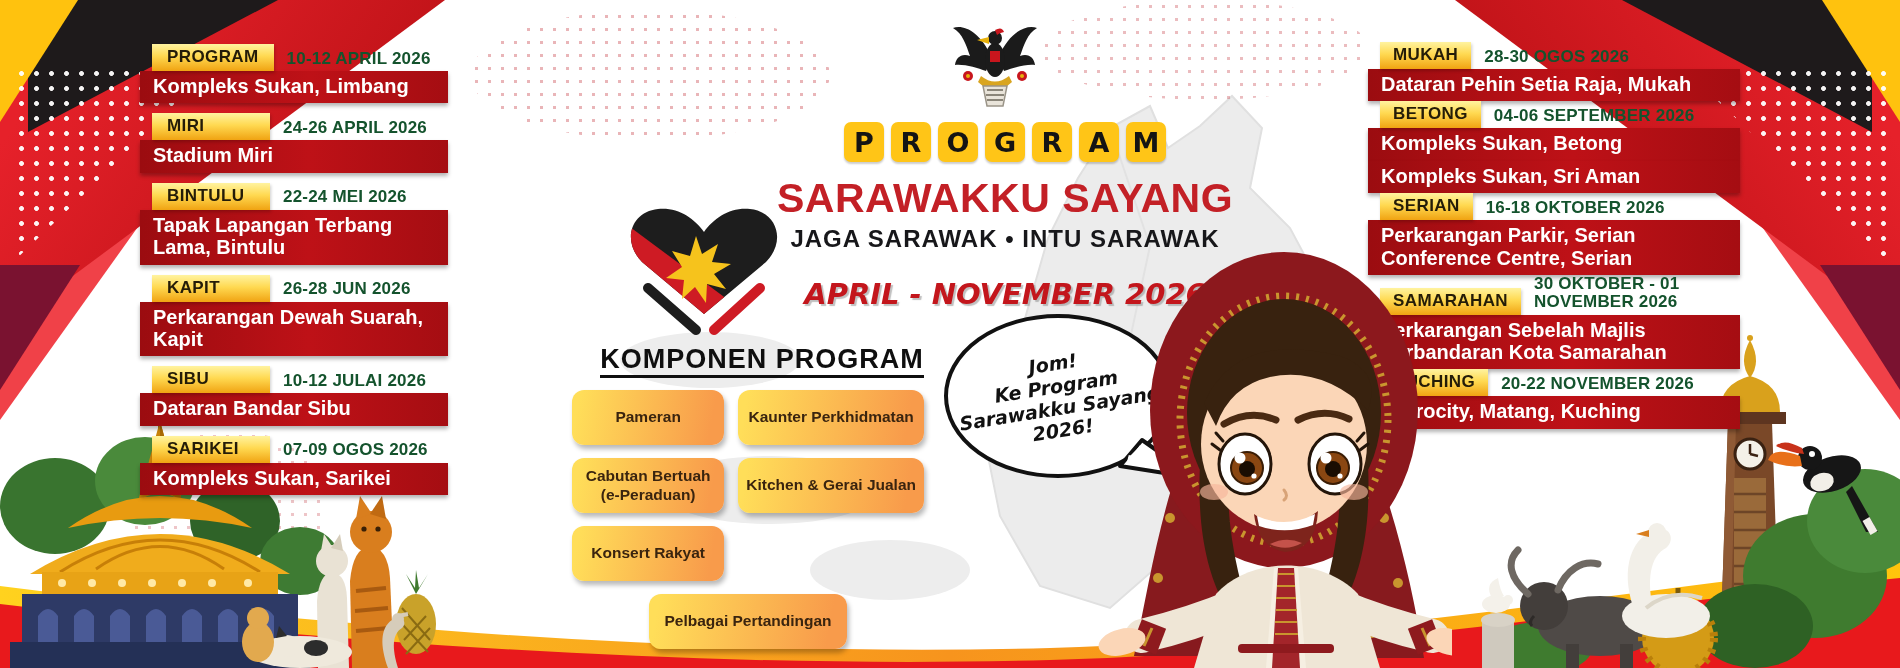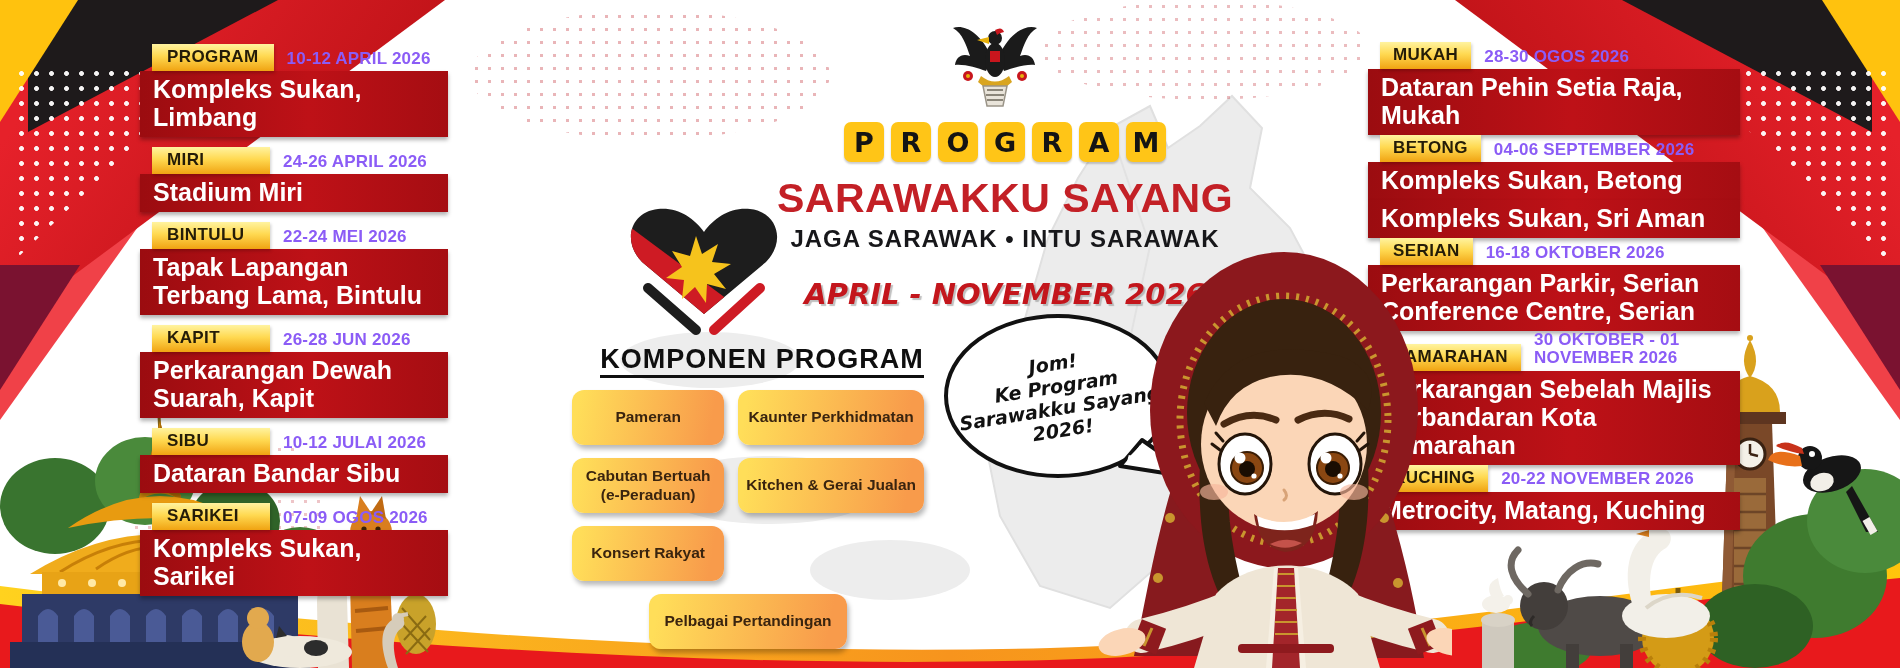--- a/index.html
+++ b/index.html
@@ -43,24 +43,24 @@
   
   .events{position:absolute;z-index:4;display:flex;flex-direction:column;}
   .events-left{left:140px;top:44px;width:308px;gap:10px;}
   .events-right{left:1368px;top:42px;width:372px;}
   .card{width:100%;}
   .tag-row{display:flex;align-items:flex-end;margin-left:12px;}
   .city-tag{background:linear-gradient(180deg,#FFF3A0 0%,#FFD951 45%,#F0A312 100%);
      padding:3px 15px 4px;min-width:88px;font-weight:800;color:#241c08;font-size:17px;
      letter-spacing:.4px;box-shadow:1px 2px 3px rgba(0,0,0,.2);white-space:nowrap;}
   .events-right .city-tag{min-width:0;padding:3px 13px 4px;}
-  .date{margin-left:13px;padding-bottom:3px;font-size:17px;font-weight:800;color:#8b5cf6;
+  .date{margin-left:13px;padding-bottom:3px;font-size:17px;font-weight:800;color:#14532d;
      line-height:1.08;letter-spacing:.2px;flex:1;}
   .venue{background:linear-gradient(90deg,#9B0C10 0%,#BE1117 55%,#A50D12 100%);
-     color:#fff;font-weight:700;font-size:25px;line-height:1.12;padding:4px 13px 6px;
+     color:#fff;font-weight:700;font-size:20px;line-height:1.12;padding:4px 13px 6px;
      box-shadow:0 3px 4px rgba(0,0,0,.3);}
 
   
   .center-head{position:absolute;left:775px;top:122px;width:460px;text-align:center;z-index:4;}
   .program-tiles{display:flex;justify-content:center;gap:7px;}
   .tile{width:40px;height:40px;border-radius:7px;background:#FFC517;color:#141414;
      display:flex;align-items:center;justify-content:center;font-size:27px;font-weight:900;
      font-family:"DejaVu Sans",sans-serif;box-shadow:0 2px 2px rgba(0,0,0,.2);}
   .main-title{margin-top:13px;font-size:41px;font-weight:900;color:#C32026;letter-spacing:.5px;}
   .subtitle{font-size:24px;font-weight:800;color:#17171a;letter-spacing:1px;margin-top:3px;}

